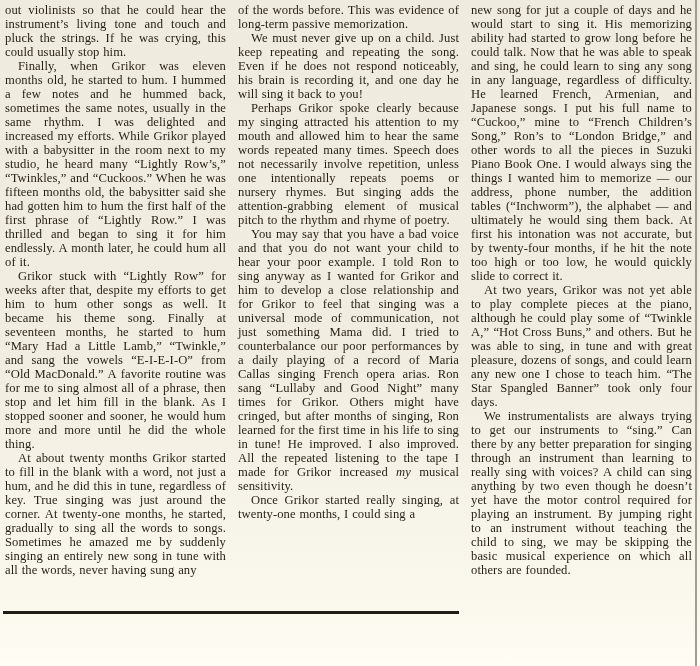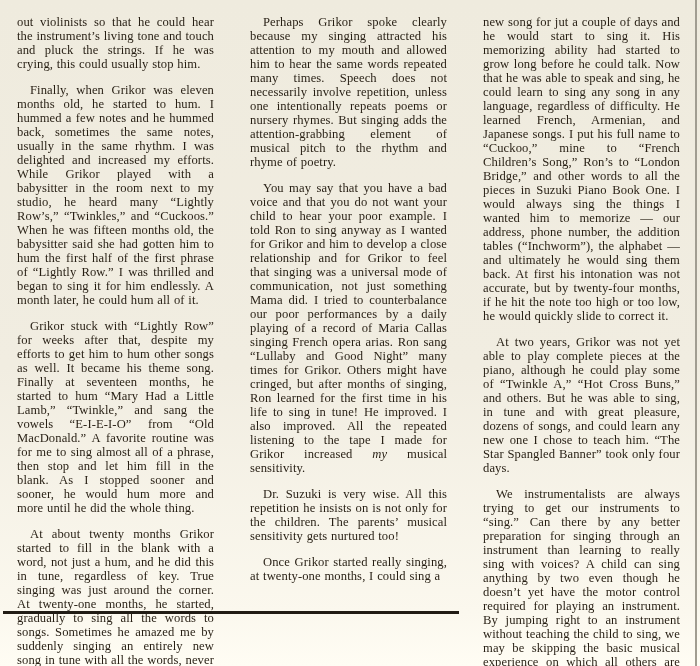--- a/index.html
+++ b/index.html
@@ -25,21 +25,21 @@
   .col {
     width: 221px;
     flex: 0 0 221px;
     color: #261e13;
     font-size: 12.6px;
     line-height: 14px;
     text-align: justify;
     letter-spacing: 0.1px;
   }
   .col p {
-    margin: 12px;
+    margin: 0;
     text-indent: 13px;
     word-spacing: 0.5px;
   }
   .col p.no-indent {
     text-indent: 0;
   }
   .col p em {
   }
   .col-rule {
     position: absolute;
@@ -62,23 +62,24 @@
 <body>
 
 <div class="page">
   <div class="col">
       <p class="no-indent"><span>out violinists so that he could hear the instrument’s living tone and touch and pluck the strings. If he was crying, this could usually stop him.</span></p>
       <p><span>Finally, when Grikor was eleven months old, he started to hum. I hummed a few notes and he hummed back, sometimes the same notes, usually in the same rhythm. I was delighted and increased my efforts. While Grikor played with a babysitter in the room next to my studio, he heard many “Lightly Row’s,” “Twinkles,” and “Cuckoos.” When he was fifteen months old, the babysitter said she had gotten him to hum the first half of the first phrase of “Lightly Row.” I was thrilled and began to sing it for him endlessly. A month later, he could hum all of it.</span></p>
       <p><span>Grikor stuck with “Lightly Row” for weeks after that, despite my efforts to get him to hum other songs as well. It became his theme song. Finally at seventeen months, he started to hum “Mary Had a Little Lamb,” “Twinkle,” and sang the vowels “E-I-E-I-O” from “Old MacDonald.” A favorite routine was for me to sing almost all of a phrase, then stop and let him fill in the blank. As I stopped sooner and sooner, he would hum more and more until he did the whole thing.</span></p>
       <p><span>At about twenty months Grikor started to fill in the blank with a word, not just a hum, and he did this in tune, regardless of key. True singing was just around the corner. At twenty-one months, he started, gradually to sing all the words to songs. Sometimes he amazed me by suddenly singing an entirely new song in tune with all the words, never having sung any</span></p>
     </div>
   <div class="col">
+      <p class="no-indent"><span>of the words before. This was evidence of long-term passive memorization.</span></p>
+      <p><span>We must never give up on a child. Just keep repeating and repeating the song. Even if he does not respond noticeably, his brain is recording it, and one day he will sing it back to you!</span></p>
       <p><span>Perhaps Grikor spoke clearly because my singing attracted his attention to my mouth and allowed him to hear the same words repeated many times. Speech does not necessarily involve repetition, unless one intentionally repeats poems or nursery rhymes. But singing adds the attention-grabbing element of musical pitch to the rhythm and rhyme of poetry.</span></p>
       <p><span>You may say that you have a bad voice and that you do not want your child to hear your poor example. I told Ron to sing anyway as I wanted for Grikor and him to develop a close relationship and for Grikor to feel that singing was a universal mode of communication, not just something Mama did. I tried to counterbalance our poor performances by a daily playing of a record of Maria Callas singing French opera arias. Ron sang “Lullaby and Good Night” many times for Grikor. Others might have cringed, but after months of singing, Ron learned for the first time in his life to sing in tune! He improved. I also improved. All the repeated listening to the tape I made for Grikor increased </span><em>my</em><span> musical sensitivity.</span></p>
-      <p><span>Dr. Suzuki is very wise. All this repetition he insists on is not only for the children. The parents’ musical sensitivity gets nurtured too!</span></p>
       <p><span>Once Grikor started really singing, at twenty-one months, I could sing a</span></p>
     </div>
   <div class="col">
       <p class="no-indent"><span>new song for jut a couple of days and he would start to sing it. His memorizing ability had started to grow long before he could talk. Now that he was able to speak and sing, he could learn to sing any song in any language, regardless of difficulty. He learned French, Armenian, and Japanese songs. I put his full name to “Cuckoo,” mine to “French Children’s Song,” Ron’s to “London Bridge,” and other words to all the pieces in Suzuki Piano Book One. I would always sing the things I wanted him to memorize — our address, phone number, the addition tables (“Inchworm”), the alphabet — and ultimately he would sing them back. At first his intonation was not accurate, but by twenty-four months, if he hit the note too high or too low, he would quickly slide to correct it.</span></p>
       <p><span>At two years, Grikor was not yet able to play complete pieces at the piano, although he could play some of “Twinkle A,” “Hot Cross Buns,” and others. But he was able to sing, in tune and with great pleasure, dozens of songs, and could learn any new one I chose to teach him. “The Star Spangled Banner” took only four days.</span></p>
       <p><span>We instrumentalists are always trying to get our instruments to “sing.” Can there by any better preparation for singing through an instrument than learning to really sing with voices? A child can sing anything by two even though he doesn’t yet have the motor control required for playing an instrument. By jumping right to an instrument without teaching the child to sing, we may be skipping the basic musical experience on which all others are founded.</span></p>
     </div>
 </div>
 
 <div class="col-rule"></div>

